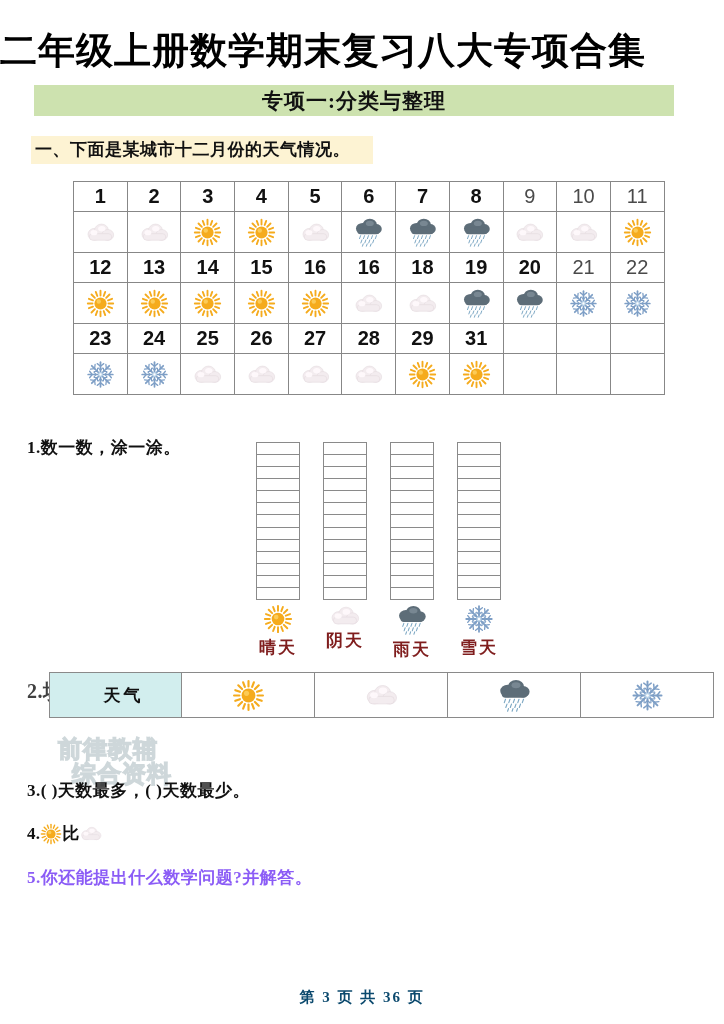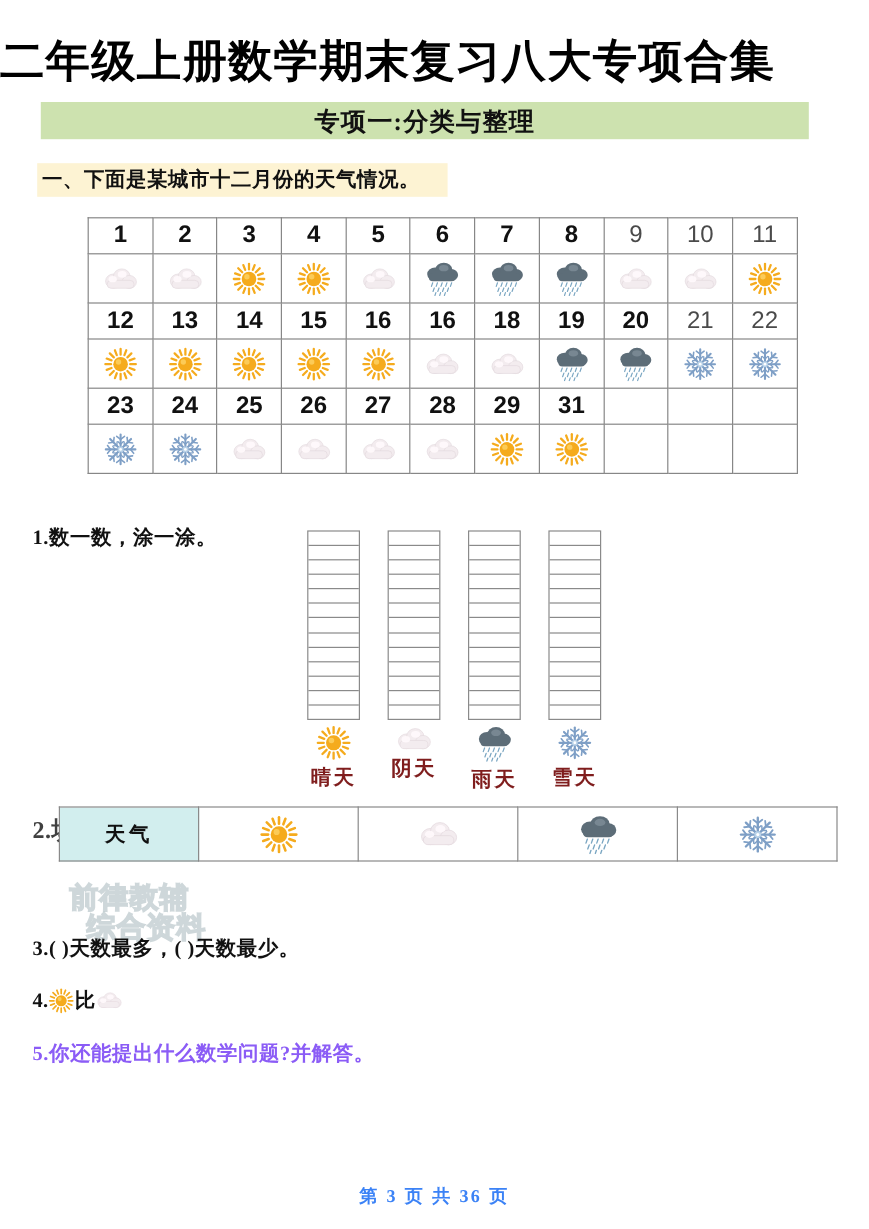--- a/index.html
+++ b/index.html
@@ -197,20 +197,21 @@
     padding: 0;
     height: 44px;
   }
   .q2-table td.hdr {
     width: 115px;
     background: #d2eeee;
     font-size: 17px;
     font-weight: bold;
     letter-spacing: 3px;
     color: #111;
+    padding-left: 16px;
   }
   .q2-table td.wxcell { width: 132px; }
   .q2-table td.blank {
     font-size: 20px;
     font-family: "Liberation Serif", serif;
     color: #111;
     letter-spacing: 1px;
   }
 
   
@@ -249,21 +250,21 @@
 
   
   .footer {
     position: absolute;
     top: 988px;
     left: 0;
     width: 724px;
     text-align: center;
     font-size: 15px;
     font-weight: bold;
-    color: #3b82f6;
+    color: #0c4a6e;
     letter-spacing: 2px;
   }
 
   
   .watermark {
     position: absolute;
     top: 736px;
     left: 58px;
     pointer-events: none;
     color: transparent;

